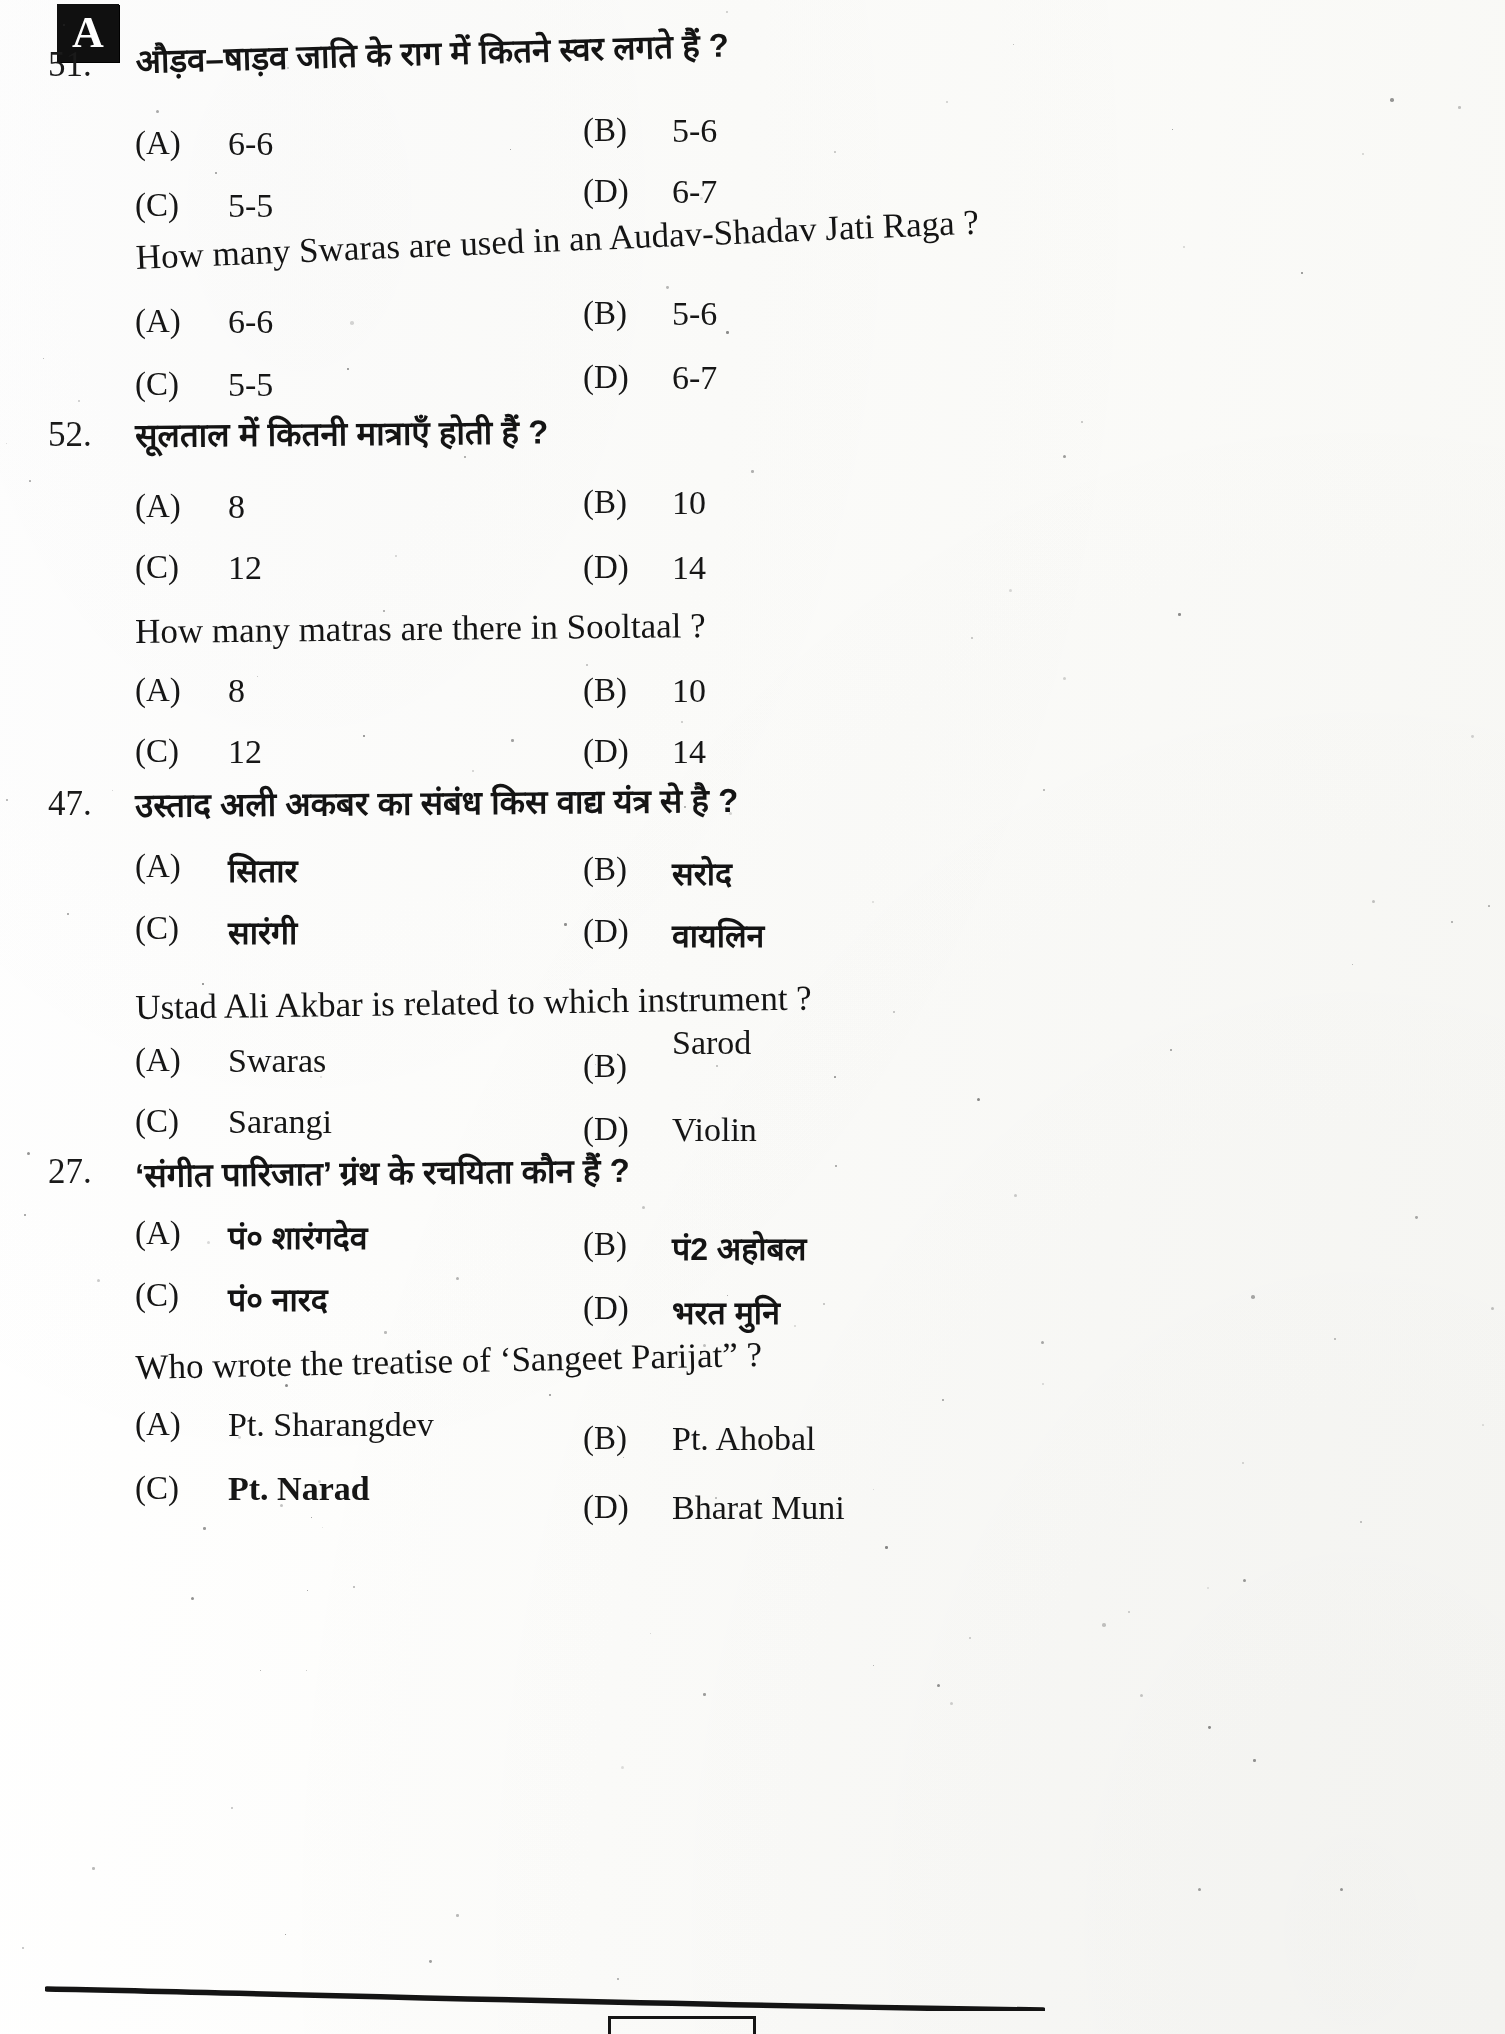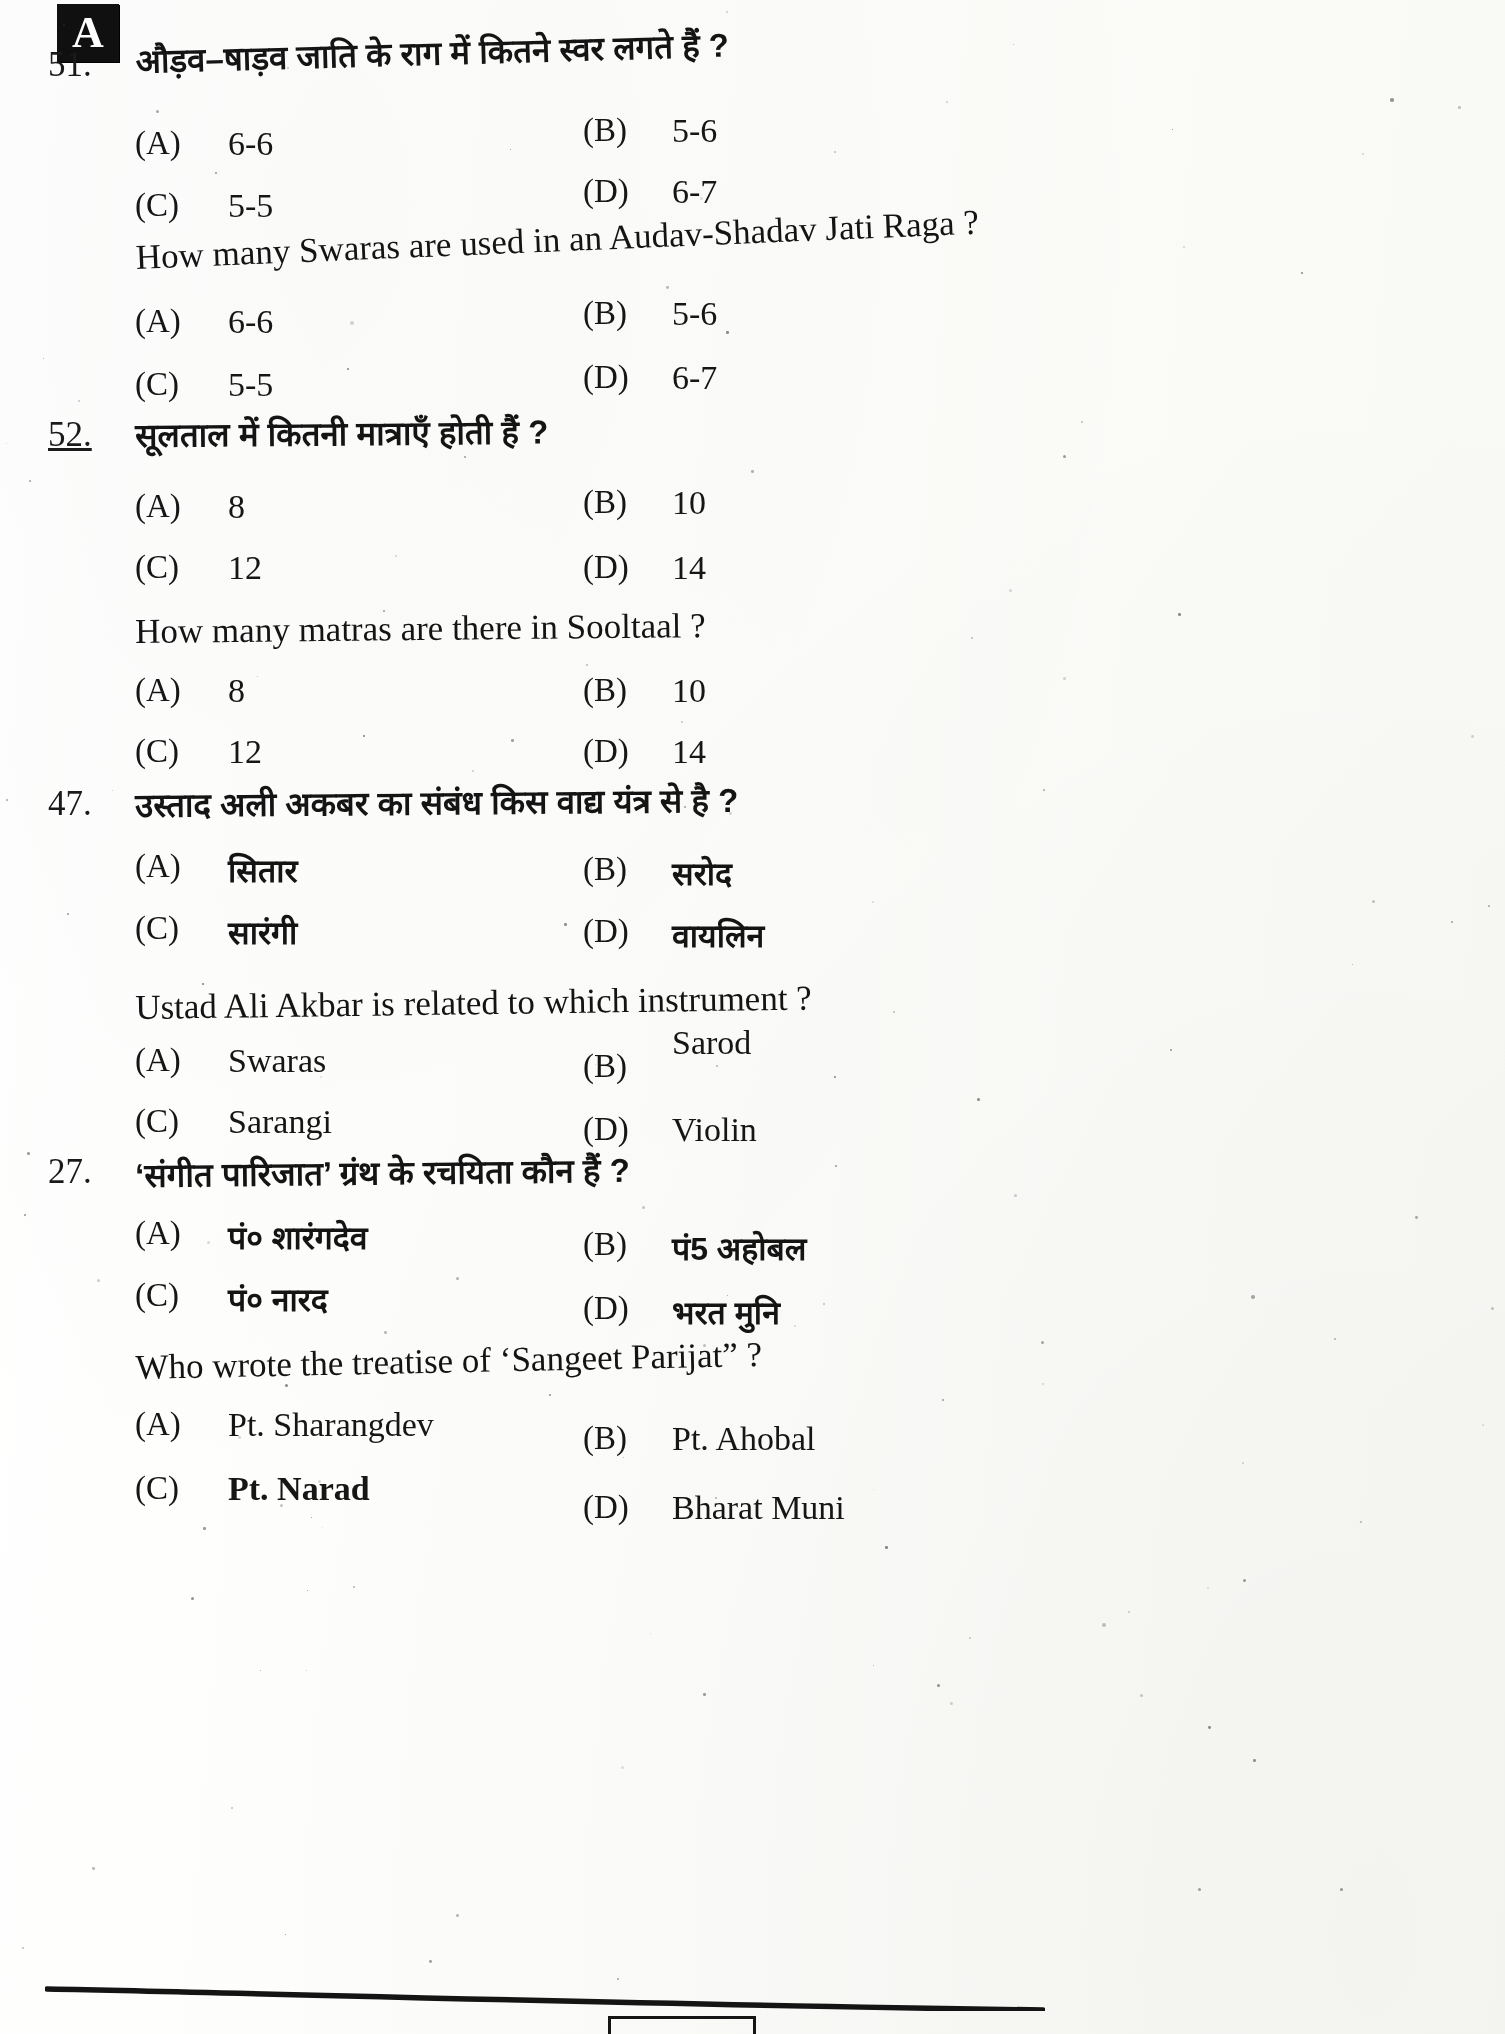--- a/index.html
+++ b/index.html
@@ -154,21 +154,21 @@
       <div class="opt-val-en" style="left: 672px; top: 173px;">6-7</div>
       <div class="qtext-en" style="left: 135px; top: 238px; font-size: 35px; transform: rotate(-2.4deg); transform-origin: left top;">How many Swaras are used in an Audav-Shadav Jati Raga ?</div>
       <div class="opt-label" style="left: 135px; top: 303px;">(A)</div>
       <div class="opt-val-en" style="left: 228px; top: 303px;">6-6</div>
       <div class="opt-label" style="left: 583px; top: 295px;">(B)</div>
       <div class="opt-val-en" style="left: 672px; top: 295px;">5-6</div>
       <div class="opt-label" style="left: 135px; top: 366px;">(C)</div>
       <div class="opt-val-en" style="left: 228px; top: 366px;">5-5</div>
       <div class="opt-label" style="left: 583px; top: 359px;">(D)</div>
       <div class="opt-val-en" style="left: 672px; top: 359px;">6-7</div>
-      <div class="qnum" style="left: 48px; top: 415px; text-decoration: underline;">52.</div>
+      <div class="qnum" style="left: 48px; top: 415px;">52.</div>
       <div class="qtext-hi" style="left: 135px; top: 412px; font-size: 33px; transform: rotate(-0.5deg); transform-origin: left top;">सूलताल में कितनी मात्राएँ होती हैं ?</div>
       <div class="opt-label" style="left: 135px; top: 488px;">(A)</div>
       <div class="opt-val-en" style="left: 228px; top: 488px;">8</div>
       <div class="opt-label" style="left: 583px; top: 484px;">(B)</div>
       <div class="opt-val-en" style="left: 672px; top: 484px;">10</div>
       <div class="opt-label" style="left: 135px; top: 549px;">(C)</div>
       <div class="opt-val-en" style="left: 228px; top: 549px;">12</div>
       <div class="opt-label" style="left: 583px; top: 549px;">(D)</div>
       <div class="opt-val-en" style="left: 672px; top: 549px;">14</div>
       <div class="qtext-en" style="left: 135px; top: 612px; font-size: 35px; transform: rotate(-0.6deg); transform-origin: left top;">How many matras are there in Sooltaal ?</div>
@@ -197,21 +197,21 @@
       <div class="opt-val-en" style="left: 672px; top: 1024px;">Sarod</div>
       <div class="opt-label" style="left: 135px; top: 1103px;">(C)</div>
       <div class="opt-val-en" style="left: 228px; top: 1103px;">Sarangi</div>
       <div class="opt-label" style="left: 583px; top: 1111px;">(D)</div>
       <div class="opt-val-en" style="left: 672px; top: 1111px;">Violin</div>
       <div class="qnum" style="left: 48px; top: 1152px;">27.</div>
       <div class="qtext-hi" style="left: 135px; top: 1152px; font-size: 33px; transform: rotate(-0.6deg); transform-origin: left top;">‘संगीत पारिजात’ ग्रंथ के रचयिता कौन हैं ?</div>
       <div class="opt-label" style="left: 135px; top: 1215px;">(A)</div>
       <div class="opt-val-hi" style="left: 228px; top: 1215px;">पं० शारंगदेव</div>
       <div class="opt-label" style="left: 583px; top: 1226px;">(B)</div>
-      <div class="opt-val-hi" style="left: 672px; top: 1226px;">पं5 अहोबल</div>
+      <div class="opt-val-hi" style="left: 672px; top: 1226px;">पं2 अहोबल</div>
       <div class="opt-label" style="left: 135px; top: 1277px;">(C)</div>
       <div class="opt-val-hi" style="left: 228px; top: 1277px;">पं० नारद</div>
       <div class="opt-label" style="left: 583px; top: 1290px;">(D)</div>
       <div class="opt-val-hi" style="left: 672px; top: 1290px;">भरत मुनि</div>
       <div class="qtext-en" style="left: 135px; top: 1348px; font-size: 35px; transform: rotate(-1.2deg); transform-origin: left top;">Who wrote the treatise of ‘Sangeet Parijat” ?</div>
       <div class="opt-label" style="left: 135px; top: 1406px;">(A)</div>
       <div class="opt-val-en" style="left: 228px; top: 1406px;">Pt. Sharangdev</div>
       <div class="opt-label" style="left: 583px; top: 1420px;">(B)</div>
       <div class="opt-val-en" style="left: 672px; top: 1420px;">Pt. Ahobal</div>
       <div class="opt-label" style="left: 135px; top: 1470px;">(C)</div>

